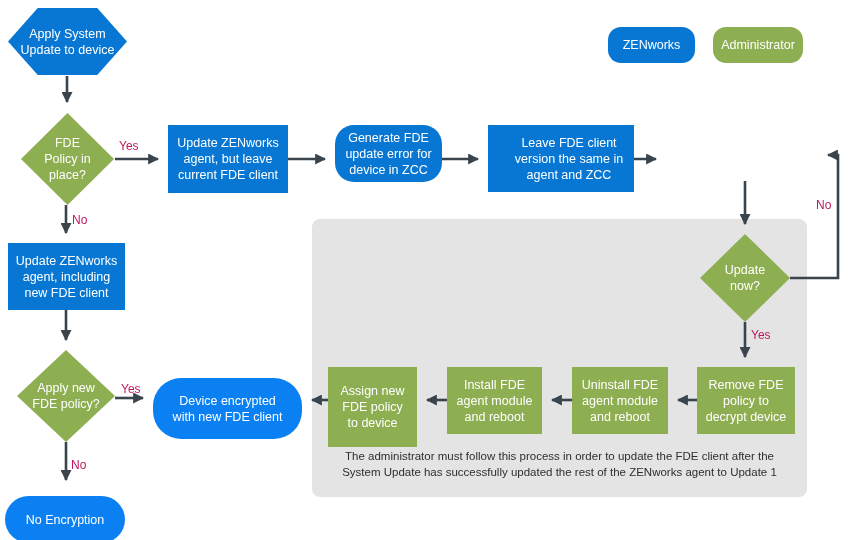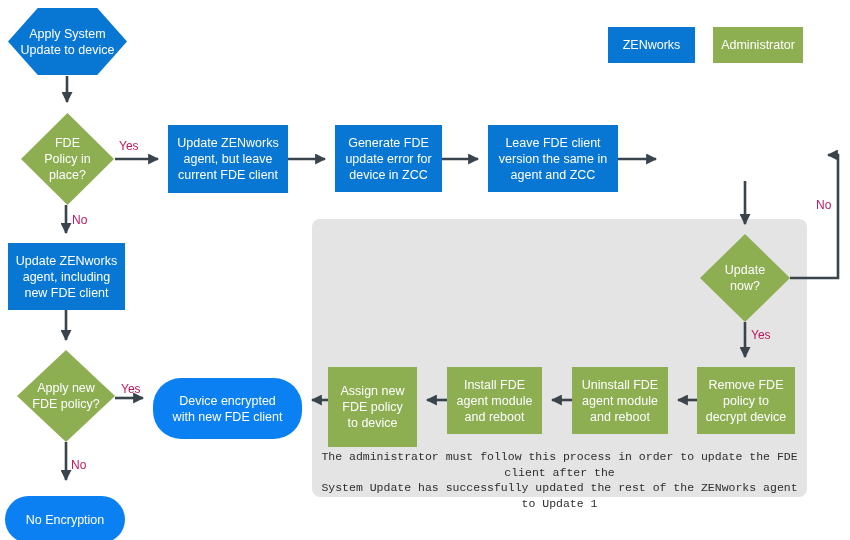--- a/index.html
+++ b/index.html
@@ -14,21 +14,21 @@
         clip-path:polygon(25% 0,75% 0,100% 50%,75% 100%,25% 100%,0 50%);}
   .stadium{background:var(--terminator_blue);border-radius:28px;}
   .diamond{background:var(--admin_green);
         clip-path:polygon(50% 0,100% 50%,50% 100%,0 50%);}
   .gproc{background:var(--admin_green);}
   .note-box{position:absolute;z-index:0;background:var(--note_bg);border-radius:8px;}
   .note-text{position:absolute;z-index:2;color:#2e2e2e;font-size:11.5px;line-height:1.35;
         text-align:center;white-space:pre-line;}
   .edge-label{position:absolute;z-index:3;font-size:12px;font-weight:normal;color:#be185d;}
   .legend-box{position:absolute;z-index:2;display:flex;align-items:center;justify-content:center;
-        color:#fff;font-size:12.5px;}
+        color:#fff;font-size:12.5px;border-radius:13px;}
 </style>
 </head>
 <body>
 
 <div id="stage">
 
   <div class="note-box" style="left:312px;top:219px;width:495px;height:278px;"></div>
 
   <svg id="edge-layer" width="850" height="540" viewBox="0 0 850 540">
     <defs>
@@ -65,25 +65,25 @@
 Update to device</div>
 
   <div class="node diamond" style="left:21px;top:113px;width:93px;height:92px;">FDE
 Policy in
 place?</div>
 
   <div class="node proc" style="left:168px;top:125px;width:120px;height:68px;">Update ZENworks
 agent, but leave
 current FDE client</div>
 
-  <div class="node proc" style="left:335px;top:125px;width:107px;height:67px;">Generate FDE
+  <div class="node proc" style="left:335px;top:125px;width:107px;height:57px;border-radius:19px;">Generate FDE
 update error for
 device in ZCC</div>
 
-  <div class="node proc" style="left:488px;top:125px;width:130px;height:67px;">Leave FDE client
+  <div class="node proc" style="left:488px;top:125px;width:130px;height:67px;padding-left:16px;">Leave FDE client
 version the same in
 agent and ZCC</div>
 
 
   <div class="node diamond" style="left:700px;top:234px;width:90px;height:88px;">Update
 now?</div>
 
   <div class="node gproc" style="left:697px;top:367px;width:98px;height:67px;">Remove FDE
 policy to
 decrypt device</div>
@@ -112,16 +112,16 @@
 
   <div class="node stadium" style="left:5px;top:490px;width:120px;height:47px;margin-top:6px;">No Encryption</div>
 
   <div class="edge-label" style="left:119px;top:139px;">Yes</div>
   <div class="edge-label" style="left:72px;top:213px;">No</div>
   <div class="edge-label" style="left:816px;top:198px;">No</div>
   <div class="edge-label" style="left:751px;top:328px;">Yes</div>
   <div class="edge-label" style="left:121px;top:382px;">Yes</div>
   <div class="edge-label" style="left:71px;top:458px;">No</div>
 
-  <div class="note-text" style="left:317px;top:449px;width:485px;font-family:Liberation Mono, monospace;">The administrator must follow this process in order to update the FDE client after the
+  <div class="note-text" style="left:317px;top:449px;width:485px;">The administrator must follow this process in order to update the FDE client after the
 System Update has successfully updated the rest of the ZENworks agent to Update 1</div>
 
 </div>
 
 </body></html>

